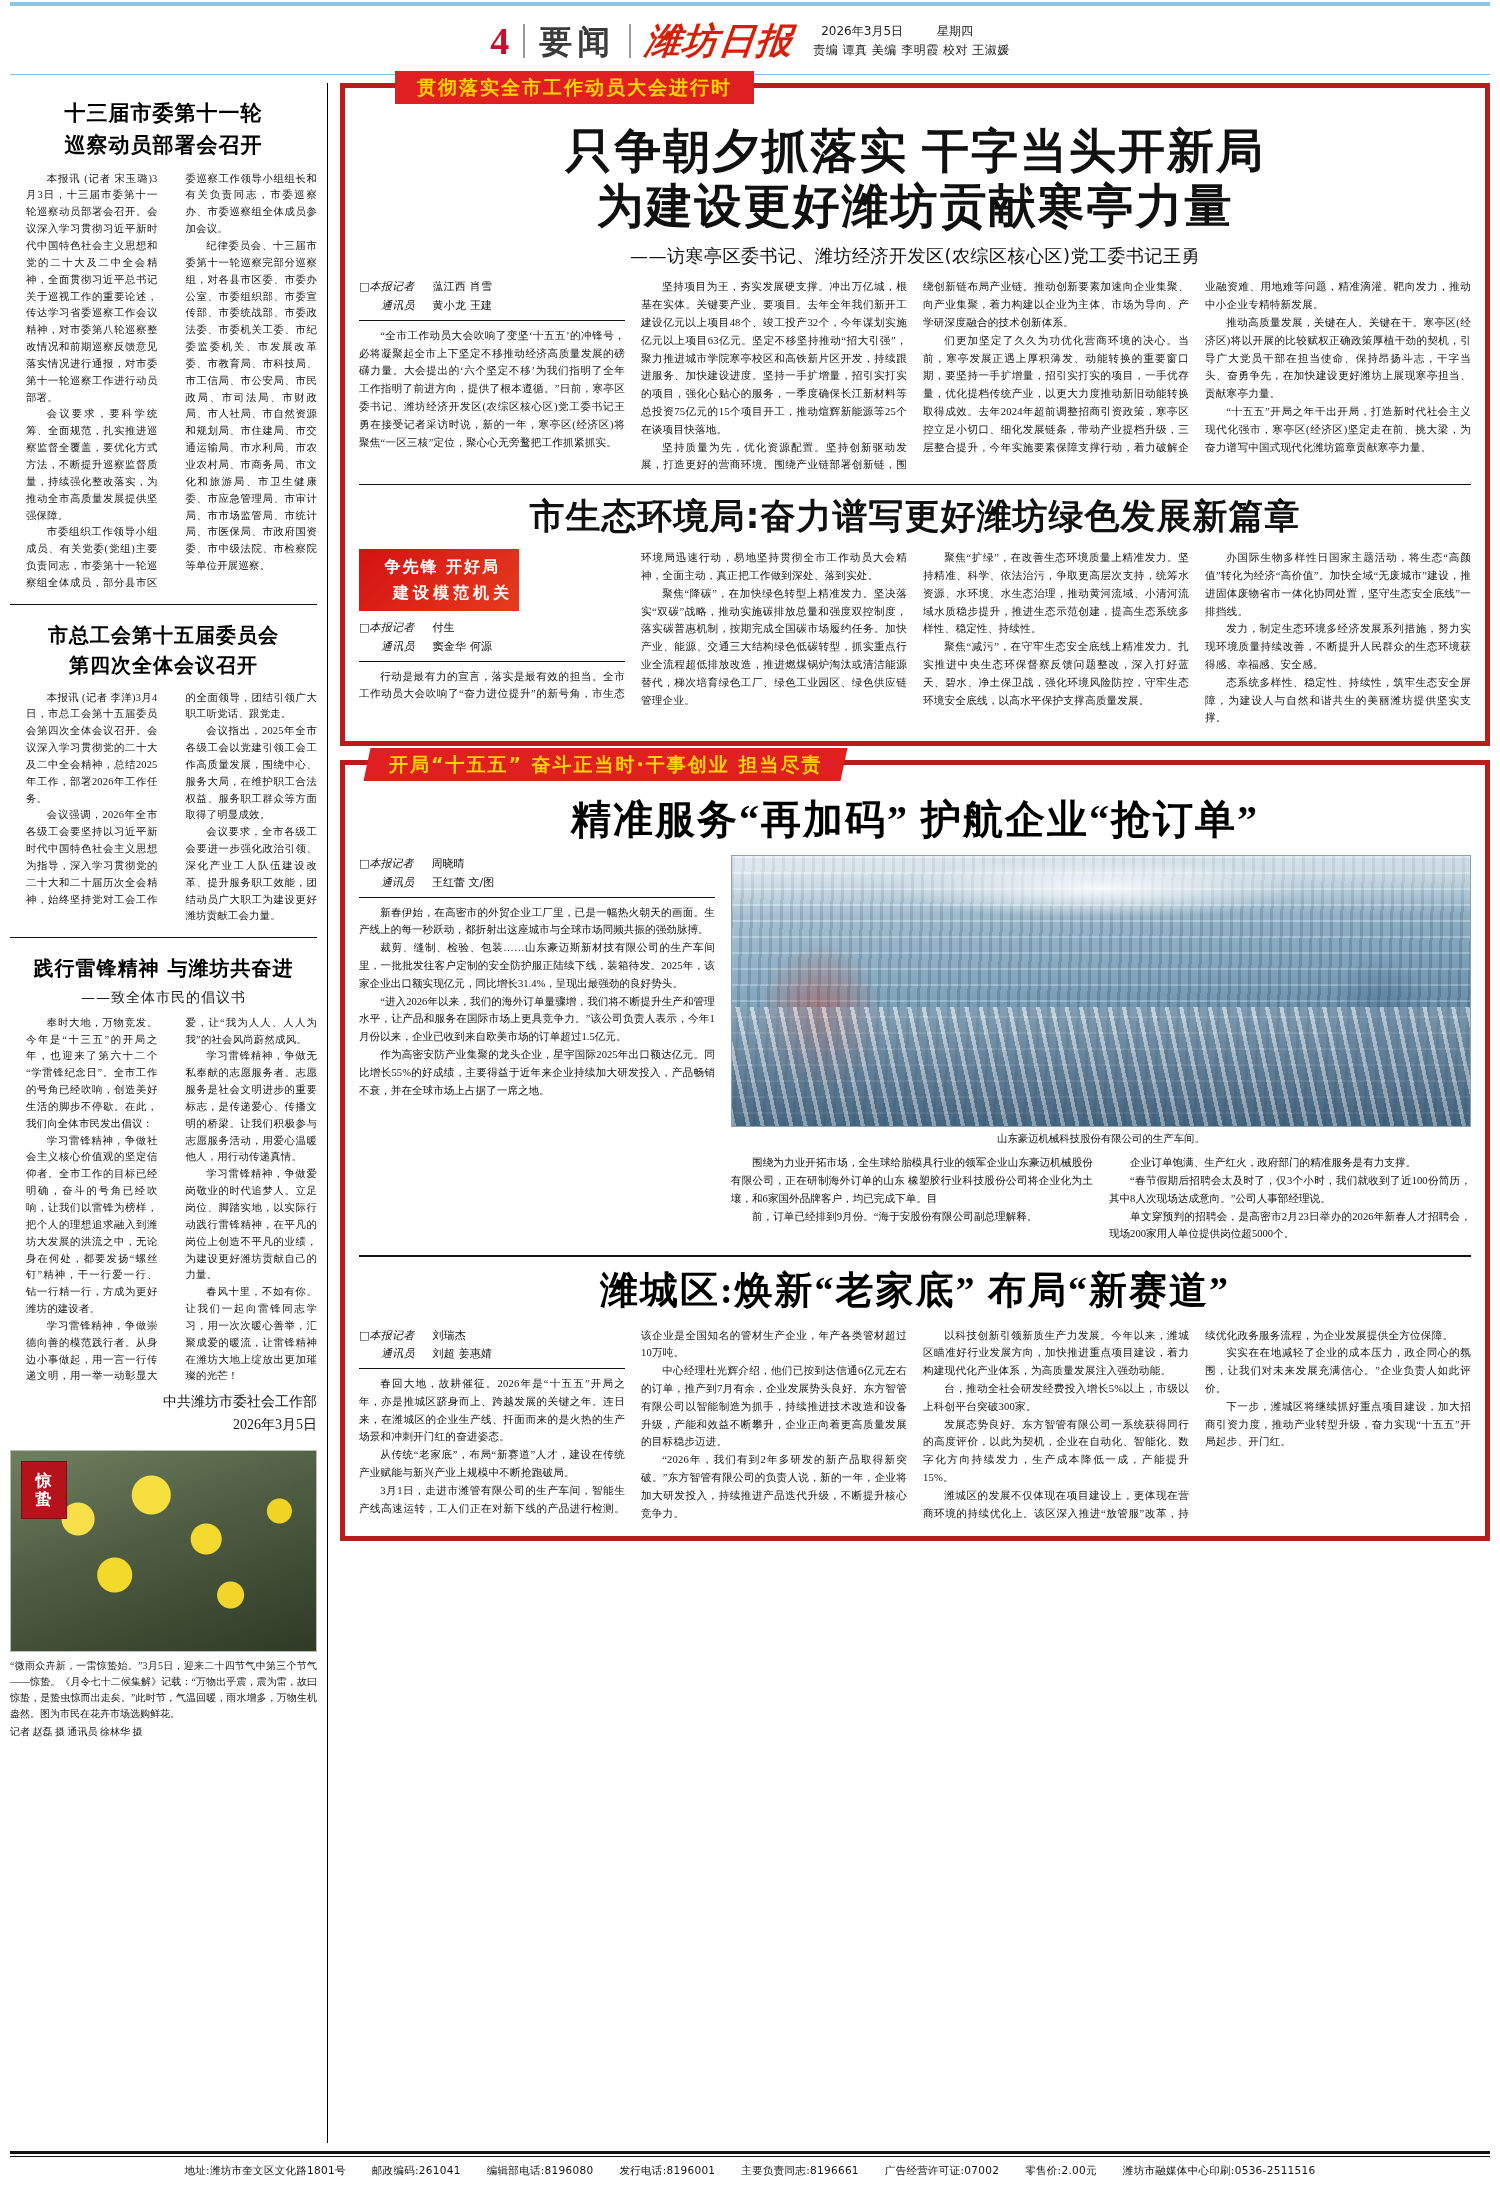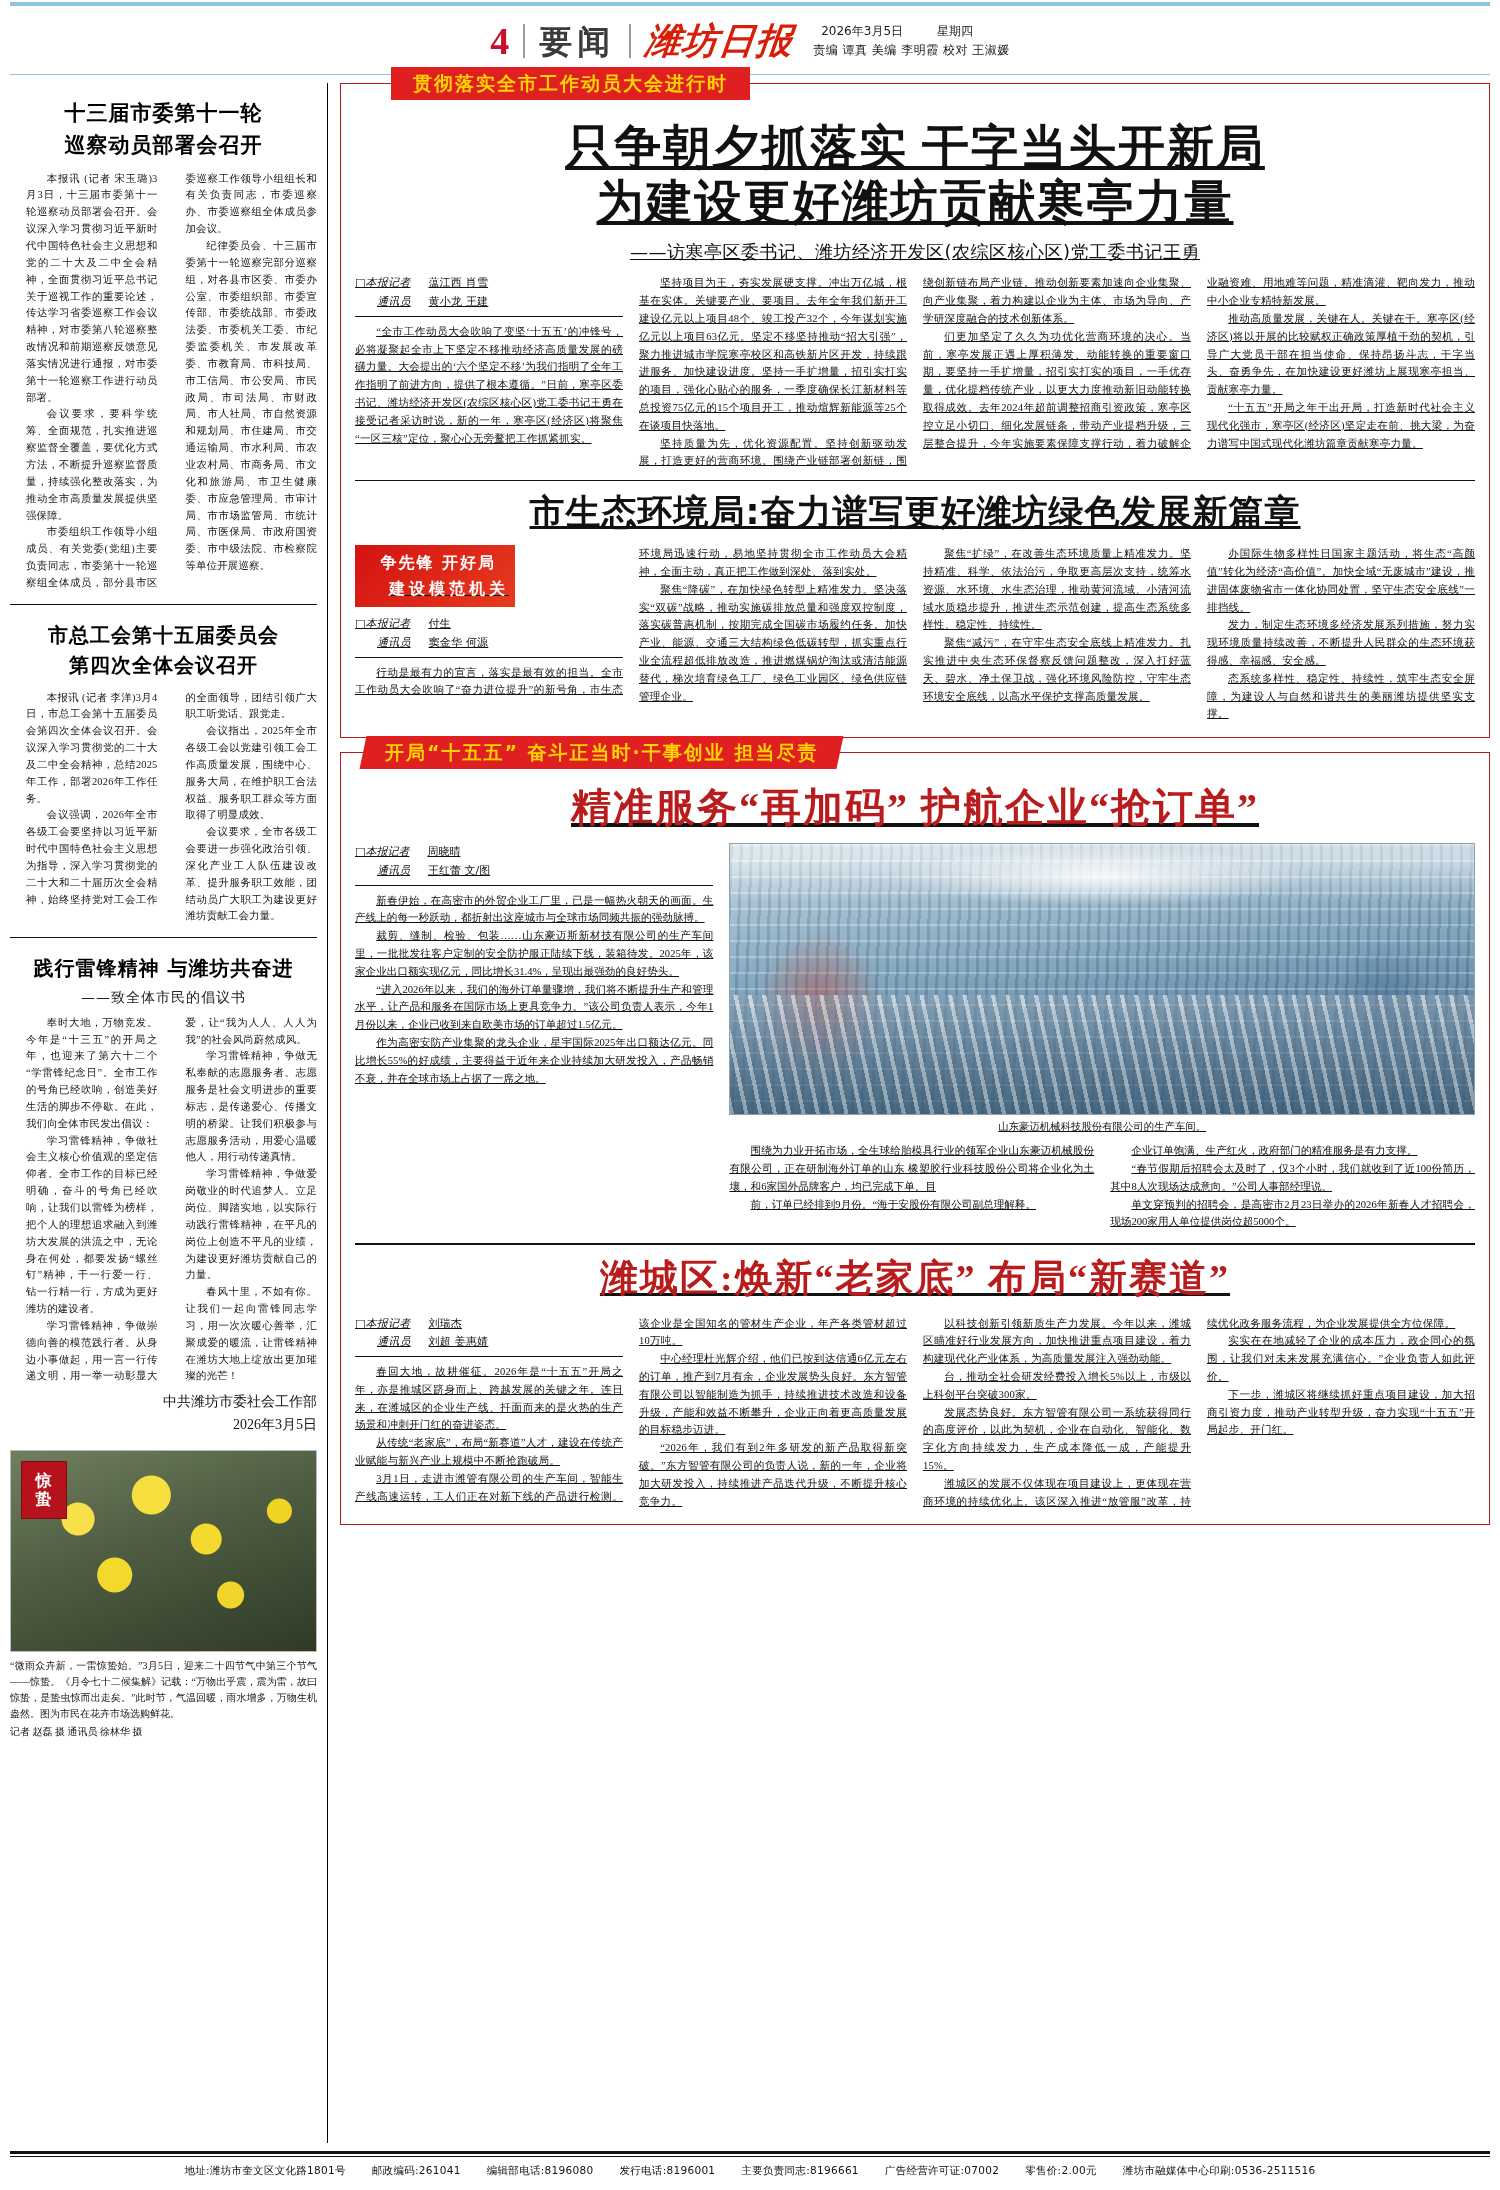--- a/index.html
+++ b/index.html
@@ -170,26 +170,25 @@
     text-align:justify;
     margin-top:6px;
     color:#151515;
   }
   .photo-credit{
     font-size:10px;margin-top:3px;color:#151515;
   }
 
   
   .pkg{
-    border:1px solid #b91c1c;
+    border:5px solid #b91c1c;
     position:relative;
     padding:26px 14px 14px;
     box-sizing:border-box;
     margin-bottom:14px;
-    text-decoration:underline;
   }
   .pkg-banner{
     position:absolute;
     top:-17px;left:50px;
     background:#e02020;
     color:#ffd400;
     font-family:"DejaVu Sans","Liberation Sans",sans-serif;
     font-weight:bold;
     font-size:19px;
     letter-spacing:2px;
@@ -250,21 +249,21 @@
     color:#111;
     margin:10px 0 12px;
     line-height:1.2;
   }
   .headline-3{
     text-align:center;
     font-family:"Liberation Serif","DejaVu Serif",serif;
     font-weight:bold;
     font-size:40px;
     letter-spacing:2px;
-    color:#b91c1c;
+    color:#000000;
     margin:4px 0 10px;
     line-height:1.25;
   }
   .kicker{
     font-family:"DejaVu Sans","Liberation Sans",sans-serif;
     font-size:19px;
     color:#111;
     margin:2px 0 2px 4px;
     letter-spacing:1px;
   }

